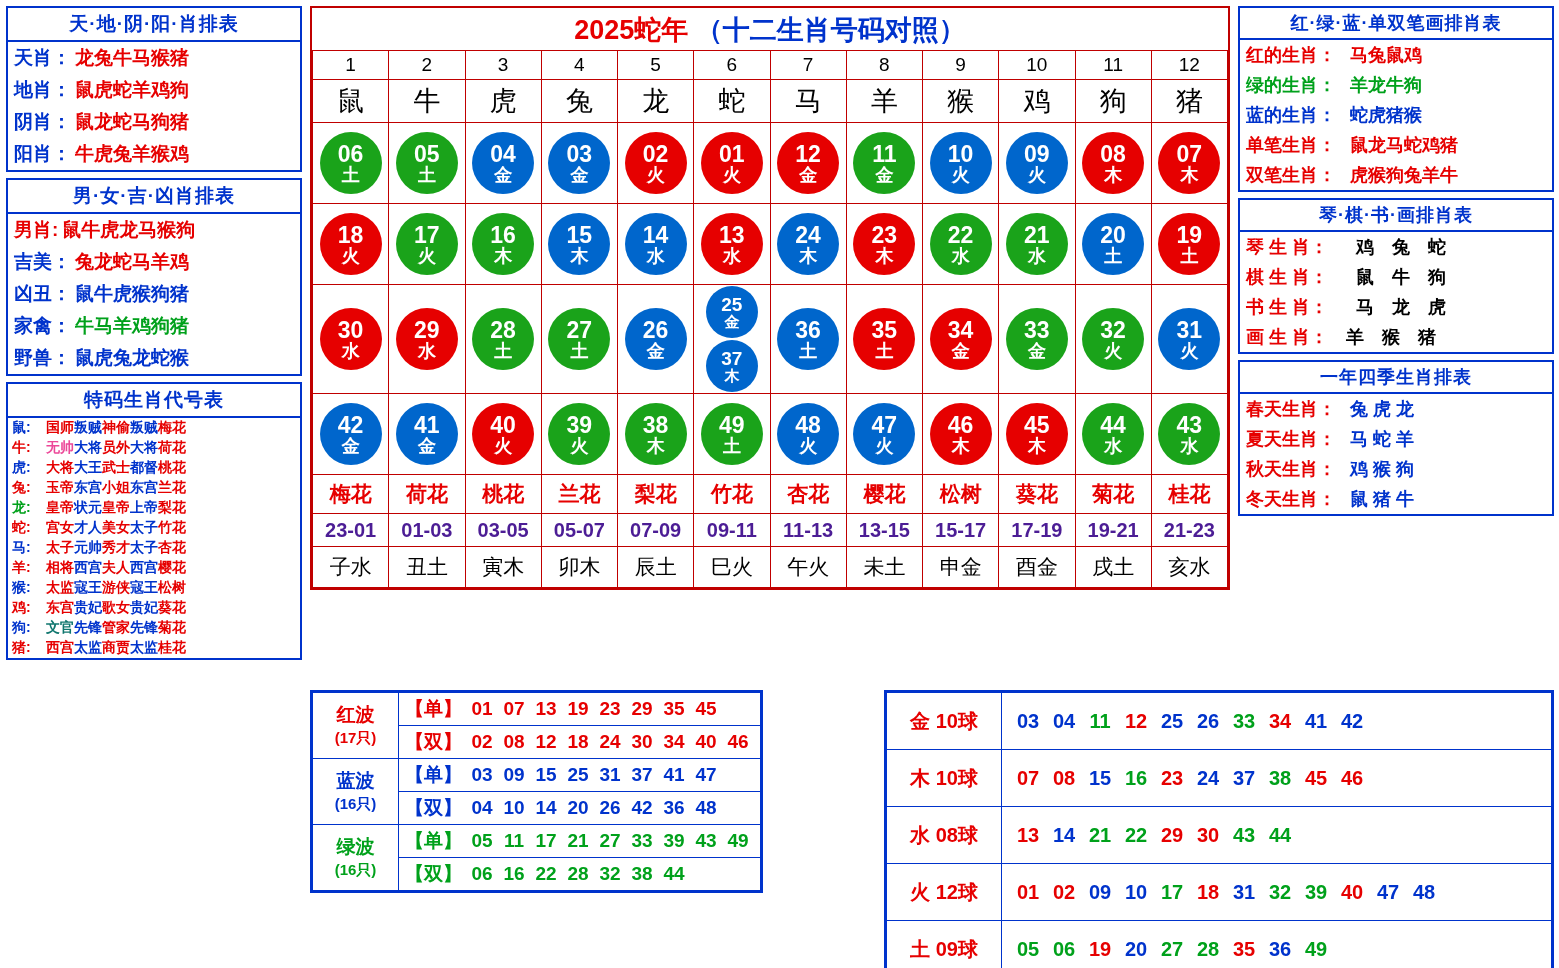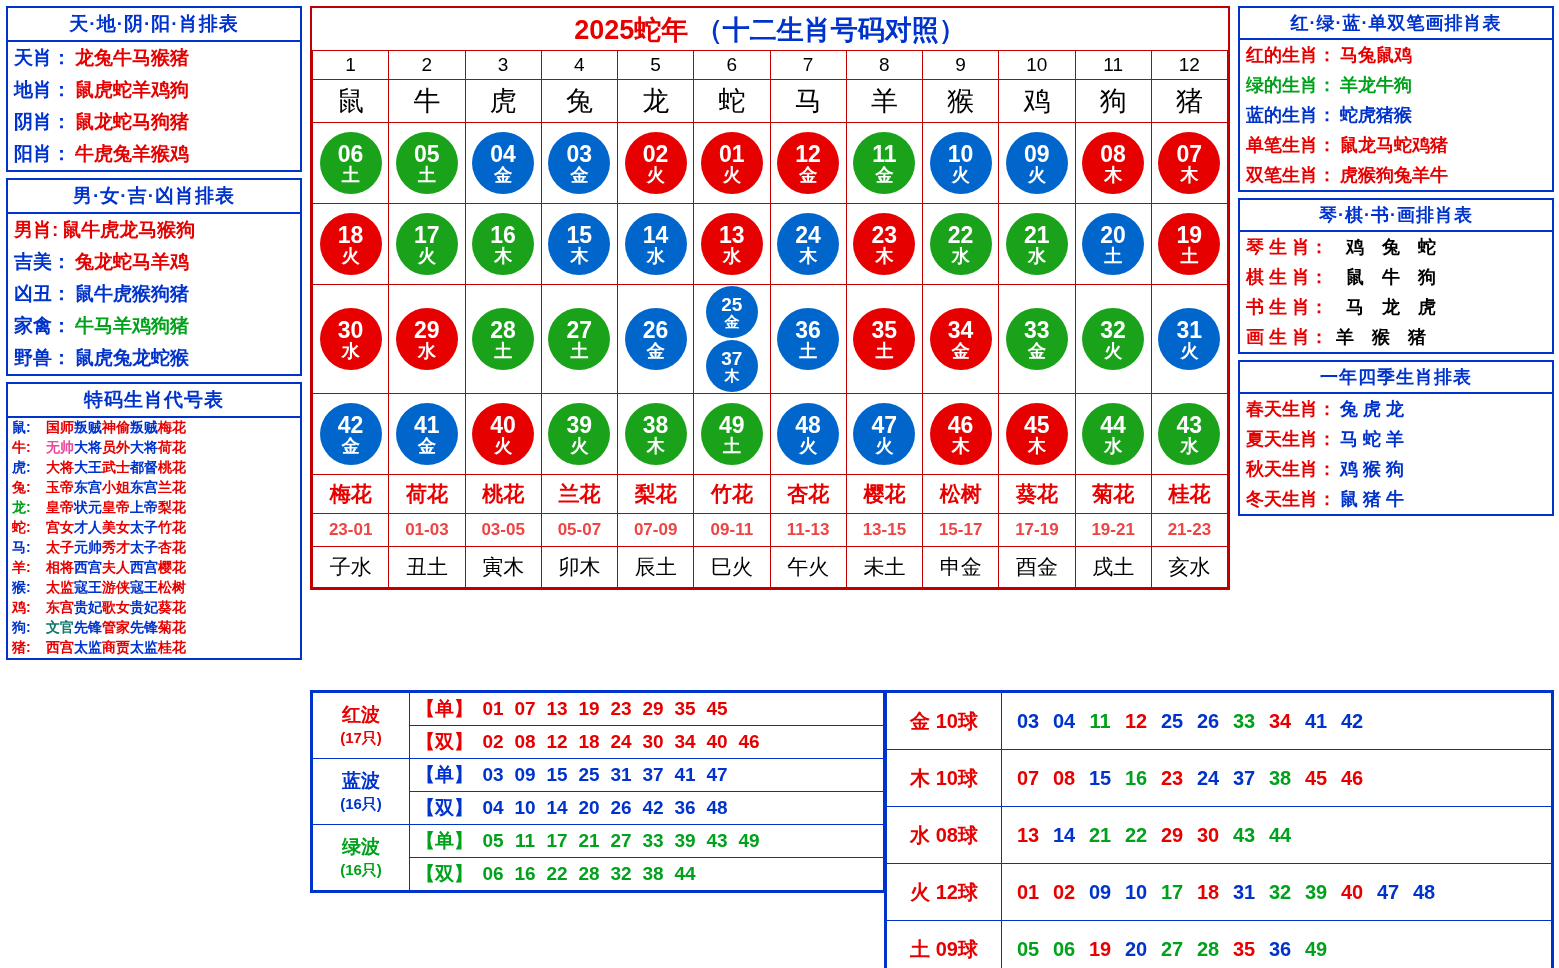--- a/index.html
+++ b/index.html
@@ -35,33 +35,33 @@
   .ball .n{font-size:23px;}
   .ball .e{font-size:18px;}
   .ball.r{background:#e60000;}
   .ball.b{background:#0066cc;}
   .ball.g{background:#1aa31a;}
   .ball.small{width:52px;height:52px;}
   .ball.small .n{font-size:19px;}
   .ball.small .e{font-size:15px;}
   .twostack{display:flex;flex-direction:column;align-items:center;gap:2px;}
   .flowerrow td{font-size:21px;color:#e60000;font-weight:bold;height:36px;}
-  .rangerow td{font-size:17px;color:#ef4444;font-weight:bold;height:30px;}
+  .rangerow td{font-size:20px;color:#4c1d95;font-weight:bold;height:30px;}
   .elemrow td{font-size:21px;color:#000;height:38px;}
 
   
   .right{position:absolute;left:1238px;top:6px;width:316px;}
   .right .panel .title{font-size:18px;}
-  .rrow{display:flex;align-items:center;padding:3px 6px;font-size:18px;white-space:nowrap;}
+  .rrow{display:flex;align-items:center;padding:3px 6px;font-size:18px;white-space:nowrap;gap:10px;}
   .rrow .lab{font-weight:bold;margin-right:4px;}
   .rrow .val{font-weight:bold;}
   .spaced span{margin-right:18px;}
 
   
-  .waves{position:absolute;left:310px;top:690px;width:576px;border:2px solid #0033cc;box-sizing:border-box;background:#fff;}
+  .waves{position:absolute;left:310px;top:690px;width:453px;border:2px solid #0033cc;box-sizing:border-box;background:#fff;}
   .waves table{border-collapse:collapse;width:100%;}
   .waves td{border:1px solid #0033cc;vertical-align:middle;}
   .wname{width:96px;text-align:center;font-weight:bold;font-size:19px;line-height:1.3;padding:4px 0;}
   .wname .cnt{font-size:15px;}
   .wrow{padding:3px 6px;font-size:19px;font-weight:bold;white-space:nowrap;}
   .wrow .tag{margin-right:4px;}
   .wrow .nums span{display:inline-block;width:32px;text-align:center;}
 
   
   .elems{position:absolute;left:884px;top:690px;width:670px;border:2px solid #0033cc;box-sizing:border-box;background:#fff;}

